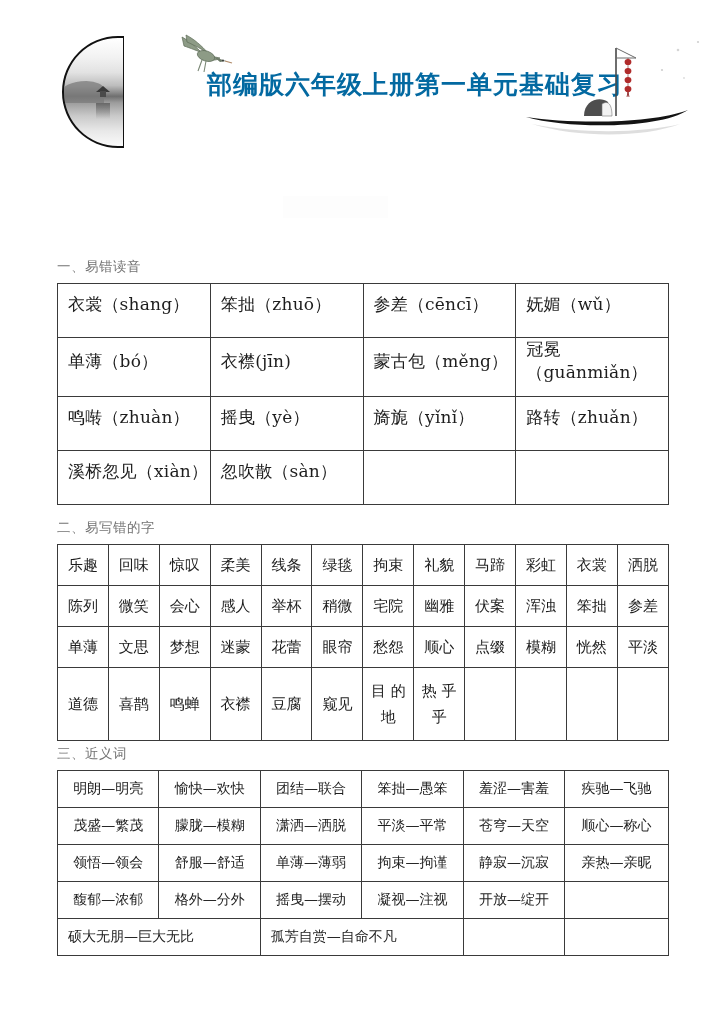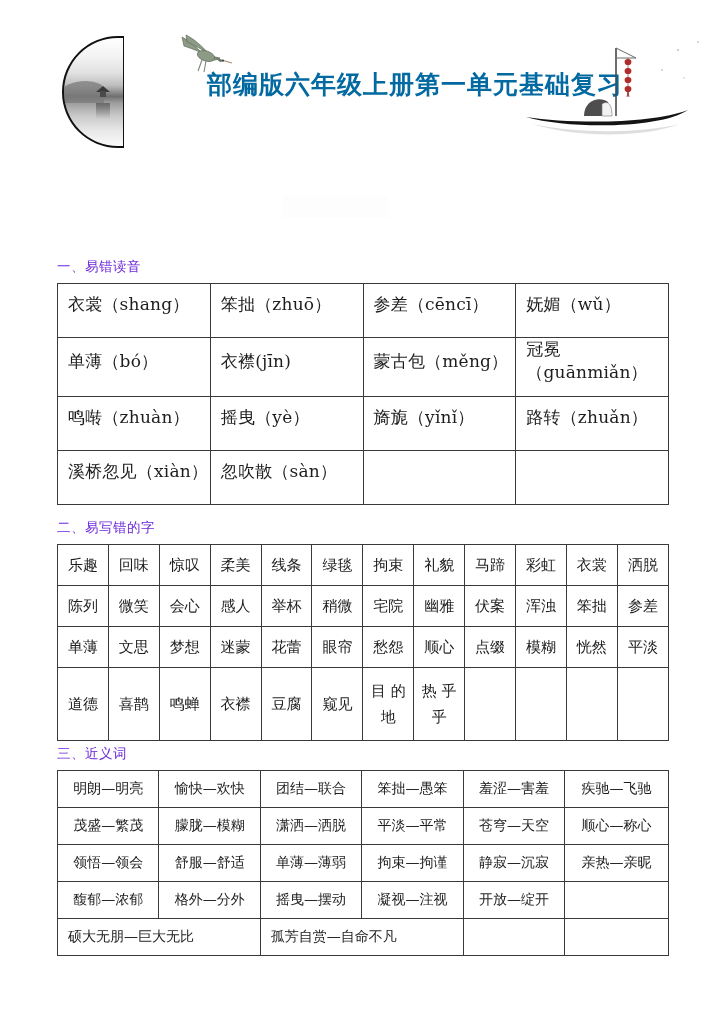--- a/index.html
+++ b/index.html
@@ -147,21 +147,21 @@
     top: 170px;
     width: 724px;
   }
 
   .section {
     margin: 0 0 0 0;
   }
   .section-heading {
     font-family: "DejaVu Serif", "Liberation Serif", serif;
     font-size: 13.5px;
-    color: #6d28d9;
+    color: #737373;
     margin: 0 0 7px 57px;
     letter-spacing: .5px;
   }
   .sec1 { margin-top: 88px; }
   .sec2 { margin-top: 14px; }
   .sec3 { margin-top: 4px; }
 
   table.grid {
     border-collapse: collapse;
     margin-left: 57px;

